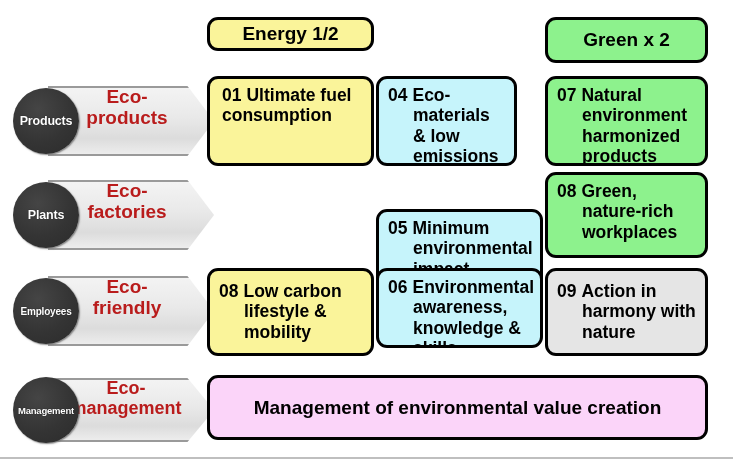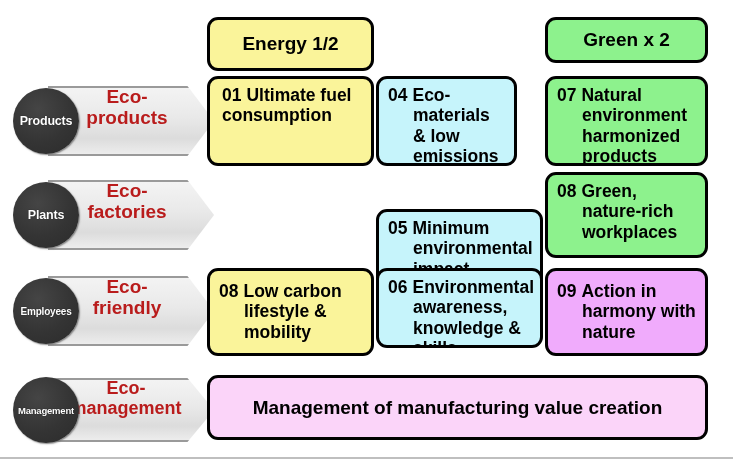--- a/index.html
+++ b/index.html
@@ -130,21 +130,21 @@
     font-weight: bold;
     color: #000;
   }
   sub { font-size: 72%; vertical-align: baseline; position: relative; top: 3px; }
 </style>
 </head>
 <body>
 
 <div id="canvas">
 
-  <div class="box hdr" style="left:207px; top:17px; width:167px; height:54px; background:#faf49a;">
+  <div class="box hdr" style="left:207px; top:17px; width:167px; height:34px; background:#faf49a;">
     <span>Energy 1/2</span>
   </div>
   <div class="box hdr" style="left:545px; top:17px; width:163px; height:46px; background:#8df28d;">
     <span>Green x 2</span>
   </div>
 
   <div class="rowlabel" style="top:86px; height:70px;">
     <div class="arrow"></div>
     <div class="arrow-outline"></div>
     <div class="arrow-title">
@@ -216,37 +216,37 @@
   <div class="box" style="left:207px; top:268px; width:167px; height:88px; background:#faf49a;">
     <div class="cell indent" style="padding-top:10px;">
       <span class="num">08</span><span>Low carbon lifestyle &amp; mobility</span>
     </div>
   </div>
   <div class="box" style="left:376px; top:268px; width:167px; height:80px; background:#c6f4fb;">
     <div class="cell indent">
       <span class="num">06</span><span>Environmental awareness, knowledge &amp; skills</span>
     </div>
   </div>
-  <div class="box" style="left:545px; top:268px; width:163px; height:88px; background:#f0abfc;">
+  <div class="box" style="left:545px; top:268px; width:163px; height:88px; background:#e5e5e5;">
     <div class="cell indent" style="padding-top:10px;">
       <span class="num">09</span><span>Action in harmony with nature</span>
     </div>
   </div>
 
   <div class="rowlabel" style="top:378px; height:64px;">
     <div class="arrow"></div>
     <div class="arrow-outline"></div>
     <div class="arrow-title small" style="left:46px; width:140px;">
       <span>
         <span>Eco-</span><br>
         <span>management</span>
       </span>
     </div>
     <div class="circle tiny">
       <span style="font-size:9.5px">Management</span>
     </div>
   </div>
 
   <div class="box mgmt" style="left:207px; top:375px; width:501px; height:65px; background:#fbd4f9;">
-    <span>Management of manufacturing value creation</span>
+    <span>Management of environmental value creation</span>
   </div>
 
 </div>
 
 </body></html>

